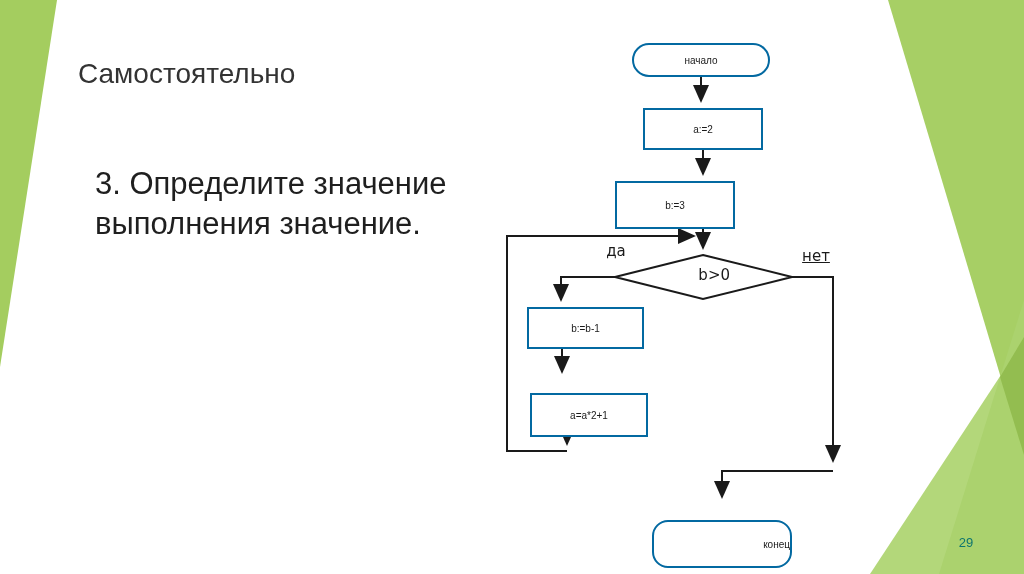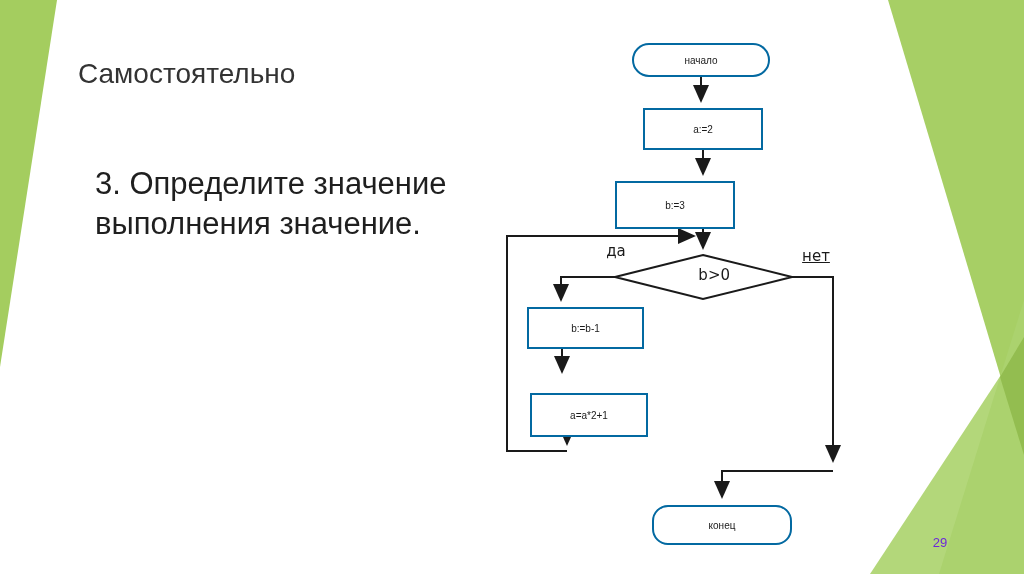--- a/index.html
+++ b/index.html
@@ -17,22 +17,22 @@
   .task .var{color:#6f9d36;font-weight:700;}
 
   .node{position:absolute;z-index:3;background:#ffffff;border:2px solid #0369a1;
         display:flex;align-items:center;justify-content:center;box-sizing:border-box;
         font-family:Liberation Sans, sans-serif;font-size:10px;color:#1a1a1a;}
   .terminal{border-radius:17px;}
   .fc-label{position:absolute;z-index:3;font-family:"DejaVu Sans",sans-serif;
             font-size:15px;color:#1a1a1a;text-align:center;}
   .cond-label{position:absolute;z-index:3;font-family:"DejaVu Sans",sans-serif;
               font-size:15px;color:#1a1a1a;text-align:right;}
-  .page-number{position:absolute;left:922px;top:535px;width:36px;z-index:3;
-               text-align:center;font-size:13px;color:#6d28d9;}
+  .page-number{position:absolute;left:948px;top:535px;width:36px;z-index:3;
+               text-align:center;font-size:13px;color:#0f766e;}
 </style>
 </head>
 <body>
 
 <div class="slide">
 
   <svg class="bg-svg" viewBox="0 0 1024 574">
     <polygon points="0,0 57,0 0,367" fill="#a4cd5f"></polygon>
     <polygon points="888,0 1024,0 1024,455" fill="#a7cf65"></polygon>
     <polygon points="870,574 1024,340 1024,574" fill="#b3d77a"></polygon>
@@ -86,19 +86,19 @@
   <div class="fc-label" style="left:795px;top:247px;width:42px;text-decoration:underline;">нет</div>
 
   <div class="node" style="left:527px;top:307px;width:117px;height:42px;text-align:right;">
     <span>b:=b-1</span>
   </div>
 
   <div class="node" style="left:530px;top:393px;width:118px;height:44px;">
     <span>a=a*2+1</span>
   </div>
 
-  <div class="node terminal" style="left:652px;top:505px;width:140px;height:40px;border-radius:16px;">
+  <div class="node terminal" style="left:652px;top:520px;width:140px;height:48px;border-radius:16px;justify-content:flex-end;">
     <span>конец</span>
   </div>
 
   <div class="page-number">29</div>
 
 </div>
 
 </body></html>

